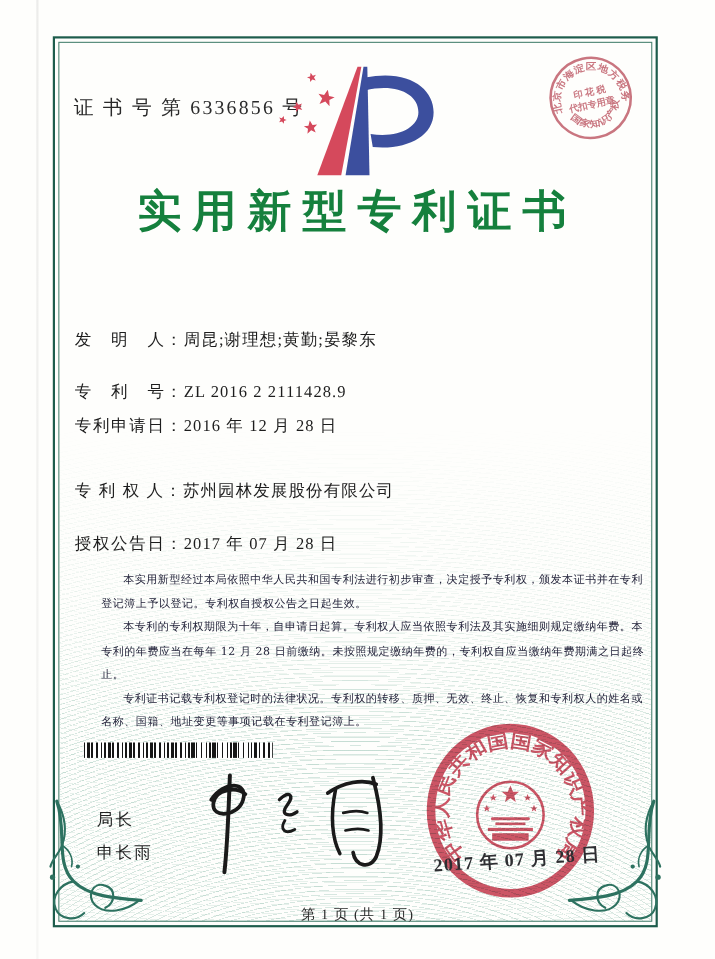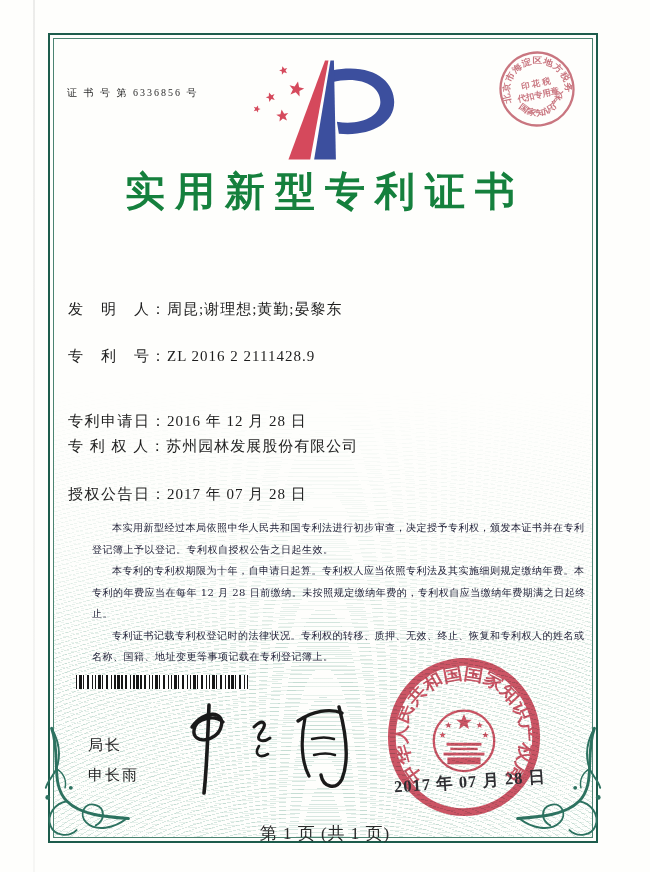--- a/index.html
+++ b/index.html
@@ -16,21 +16,21 @@
     border:2.5px solid #1d5c4c;}
   .frame-inner{position:absolute;left:3px;top:3px;right:3px;bottom:3px;
     border:1px solid #4b8472;}
   
   .guilloche{position:absolute;left:54px;top:390px;right:58px;bottom:34px;z-index:0;
     background:
       repeating-radial-gradient(120% 95% at 50% 135%, rgba(96,162,139,.25) 0 1px, transparent 1px 6px),
       repeating-radial-gradient(150% 110% at 50% -55%, rgba(96,162,139,.14) 0 1px, transparent 1px 7px);
     -webkit-mask:linear-gradient(180deg,transparent 0,rgba(0,0,0,.45) 38%,#000 62%);
     mask:linear-gradient(180deg,transparent 0,rgba(0,0,0,.45) 38%,#000 62%);}
-  .cert-no{position:absolute;left:67px;top:86px;font-size:10px;letter-spacing:2px;color:#2a2a2a;z-index:2;}
+  .cert-no{position:absolute;left:67px;top:86px;font-size:18px;letter-spacing:2px;color:#2a2a2a;z-index:2;}
   .logo{position:absolute;left:243px;top:56px;width:168px;height:110px;z-index:2;}
   .tax-seal{position:absolute;left:497px;top:49px;width:80px;height:80px;z-index:3;
     transform:rotate(-12deg);opacity:.85;}
   .title{position:absolute;left:0;right:0;top:164px;text-align:center;
     font-size:40px;font-weight:600;letter-spacing:10px;color:#15803d;z-index:2;}
   .field{position:absolute;left:68px;font-size:15px;letter-spacing:1px;color:#1d1d1d;z-index:2;white-space:nowrap;}
   .field .lbl{letter-spacing:1.5px;}
   .paras{position:absolute;left:66px;right:60px;top:517px;z-index:2;
     font-size:10px;line-height:21.5px;letter-spacing:.5px;color:#23233a;
     font-family:"DejaVu Serif","Liberation Serif",serif;margin-left:26px;}
@@ -42,21 +42,21 @@
       #161616 16px 17px,#fff 17px 19px);}
   .director{position:absolute;left:88px;top:736px;z-index:2;font-size:15px;
     font-family:"Liberation Sans","DejaVu Sans",sans-serif;color:#222;}
   .director div{margin-bottom:11px;letter-spacing:2px;}
   .signature{position:absolute;left:162px;top:697px;width:205px;height:100px;z-index:2;}
   .main-seal{position:absolute;left:386px;top:657px;width:156px;height:160px;z-index:3;
     opacity:.93;mix-blend-mode:multiply;}
   .issue-date{position:absolute;left:394px;top:771px;z-index:4;font-size:16.5px;
     letter-spacing:1px;color:#2e2e32;font-weight:600;transform:rotate(-4deg);white-space:nowrap;}
   .footer-page{position:absolute;left:0;right:0;top:822px;text-align:center;
-    font-size:17px;letter-spacing:1px;color:#2a2a2a;z-index:2;}
+    font-size:13px;letter-spacing:1px;color:#2a2a2a;z-index:2;}
   .flourish{position:absolute;width:96px;height:116px;bottom:30px;z-index:2;}
   .flourish.left{left:42px;}
   .flourish.right{right:46px;transform:scaleX(-1);}
 </style>
 </head>
 <body>
 
 <div class="page">
 
   <div class="paper-edge"></div>
@@ -98,21 +98,21 @@
   </svg>
 
   <div class="title">实用新型专利证书</div>
 
   <div class="field" style="top:300px">
     <span class="lbl">发　明　人：</span><span>周昆;谢理想;黄勤;晏黎东</span>
   </div>
   <div class="field" style="top:347px">
     <span class="lbl">专　利　号：</span><span>ZL 2016 2 2111428.9</span>
   </div>
-  <div class="field" style="top:412px">
+  <div class="field" style="top:378px">
     <span class="lbl">专利申请日：</span><span>2016 年 12 月 28 日</span>
   </div>
   <div class="field" style="top:437px">
     <span class="lbl">专 利 权 人：</span><span>苏州园林发展股份有限公司</span>
   </div>
   <div class="field" style="top:485px">
     <span class="lbl">授权公告日：</span><span>2017 年 07 月 28 日</span>
   </div>
 
   <div class="paras">

